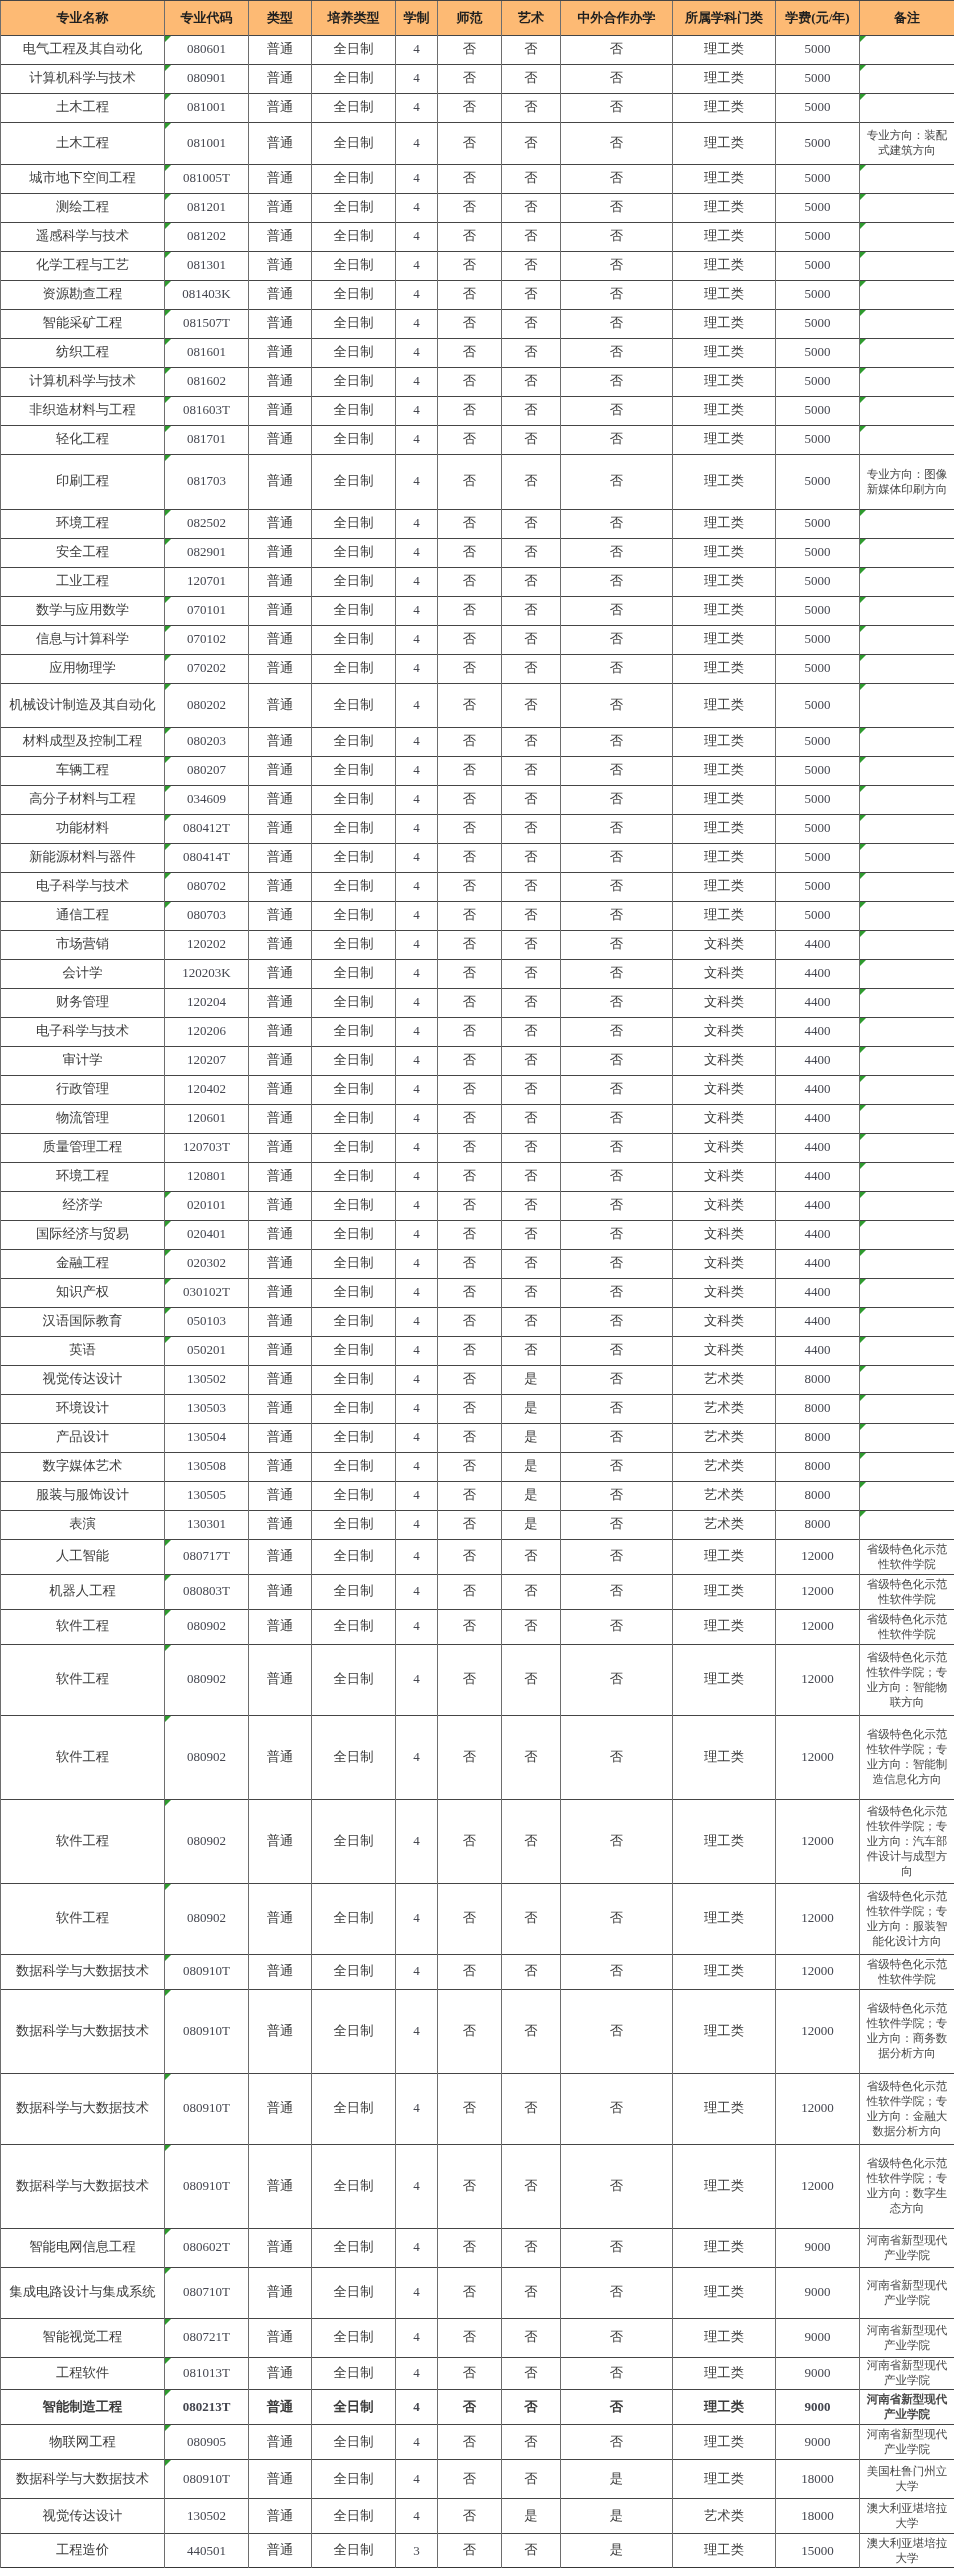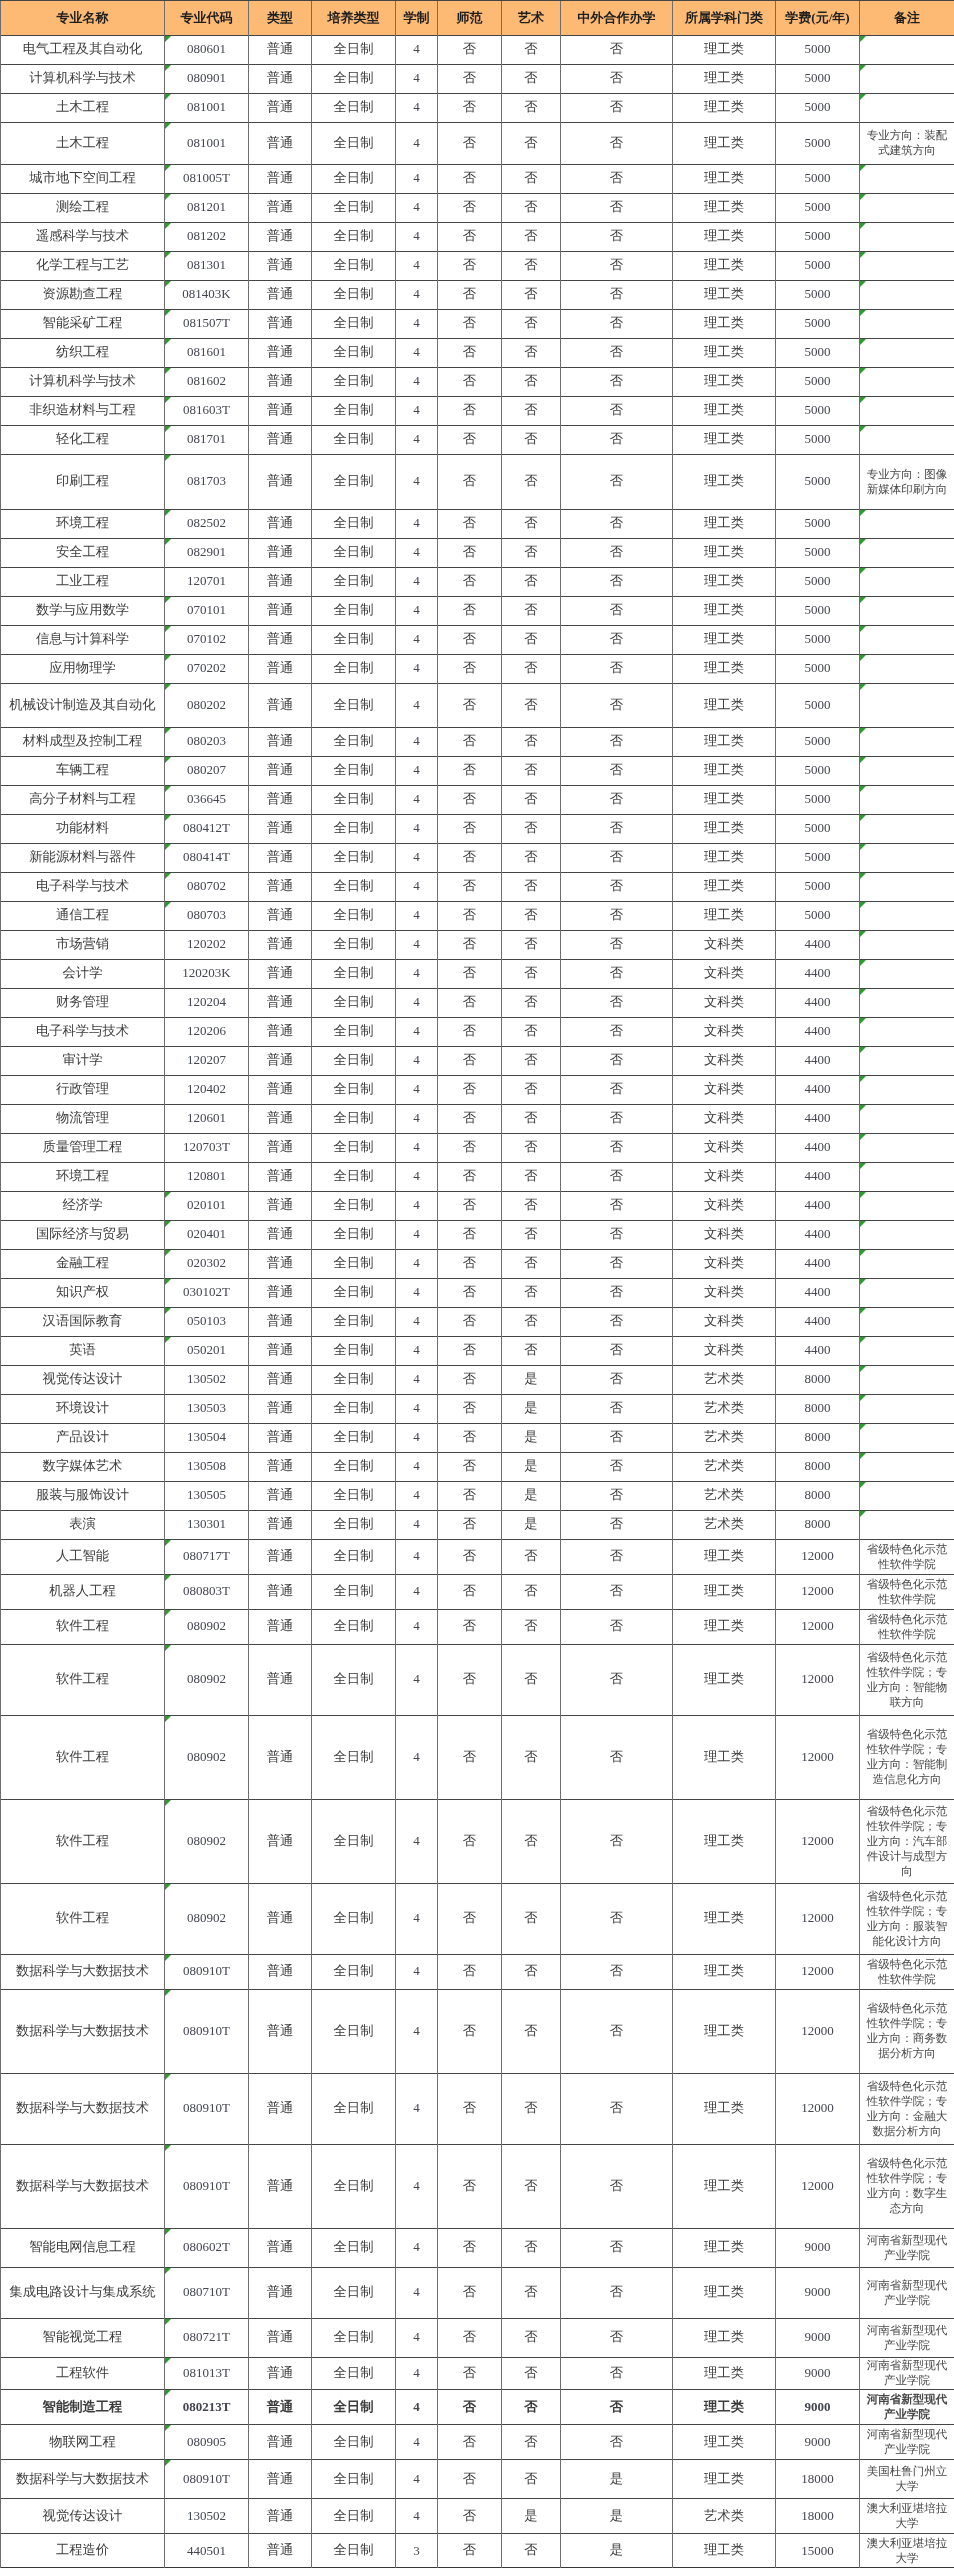--- a/index.html
+++ b/index.html
@@ -379,21 +379,21 @@
     <td class="c-years"><span class="v">4</span></td>
     <td class="c-normal"><span class="v">否</span></td>
     <td class="c-art"><span class="v">否</span></td>
     <td class="c-coop"><span class="v">否</span></td>
     <td class="c-category"><span class="v">理工类</span></td>
     <td class="c-fee"><span class="v">5000</span></td>
     <td class="c-remark flag"><span class="tri"></span><span class="v"></span></td>
   </tr>
       <tr>
     <td class="c-name"><span class="v">高分子材料与工程</span></td>
-    <td class="c-code flag"><span class="tri"></span><span class="v">036645</span></td>
+    <td class="c-code flag"><span class="tri"></span><span class="v">034609</span></td>
     <td class="c-type"><span class="v">普通</span></td>
     <td class="c-mode"><span class="v">全日制</span></td>
     <td class="c-years"><span class="v">4</span></td>
     <td class="c-normal"><span class="v">否</span></td>
     <td class="c-art"><span class="v">否</span></td>
     <td class="c-coop"><span class="v">否</span></td>
     <td class="c-category"><span class="v">理工类</span></td>
     <td class="c-fee"><span class="v">5000</span></td>
     <td class="c-remark flag"><span class="tri"></span><span class="v"></span></td>
   </tr>

